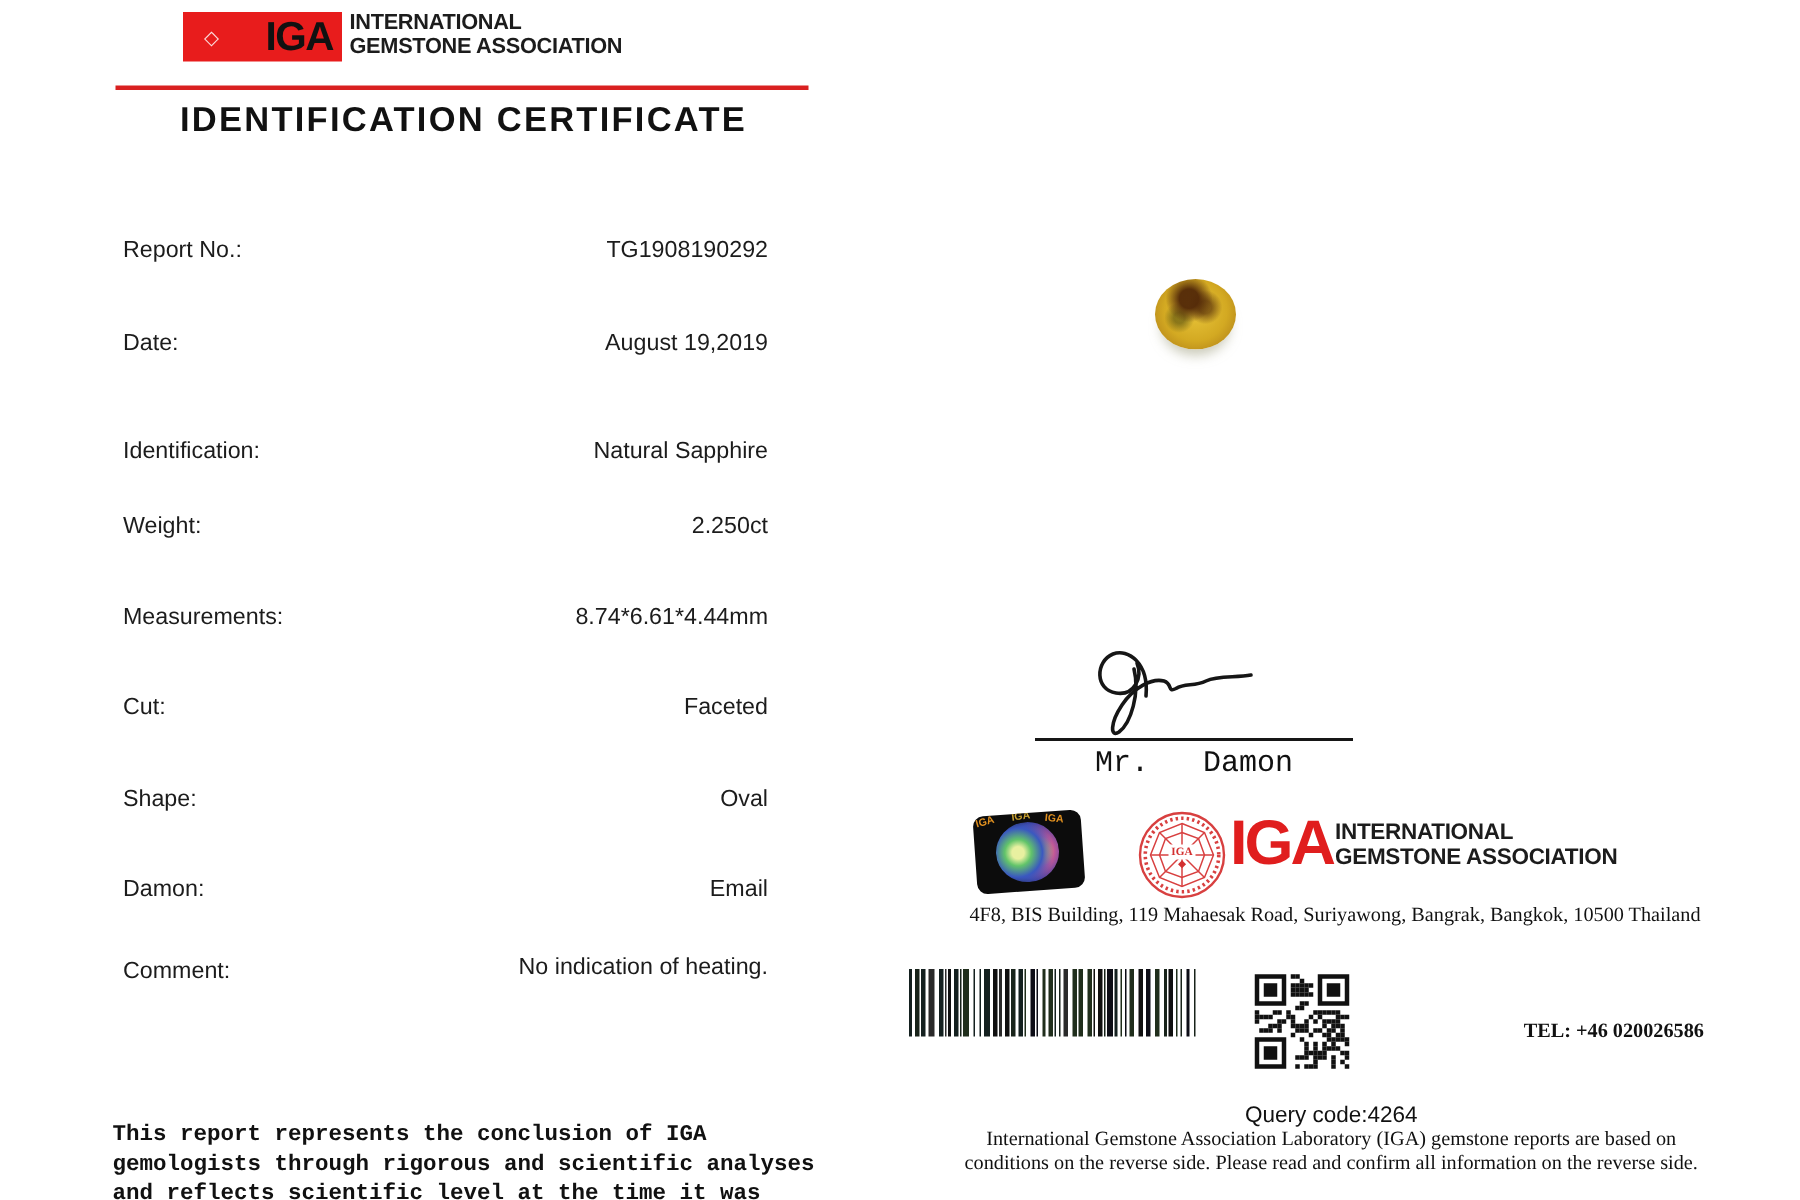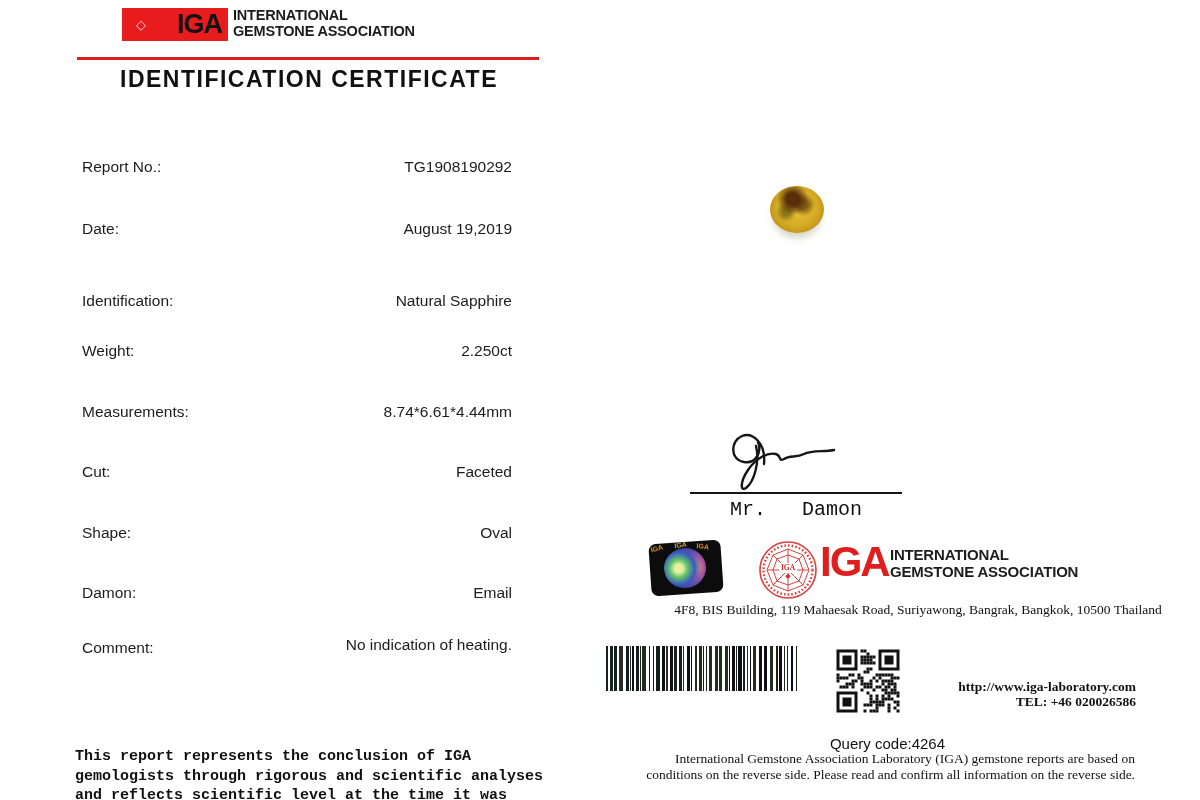--- a/index.html
+++ b/index.html
@@ -50,30 +50,30 @@
   .holo .tag{position:absolute;font-size:7px;font-weight:bold;color:#e09020;letter-spacing:0;}
   .holo .t1{left:2px;top:1px;transform:rotate(-12deg);}
   .holo .t2{left:48px;top:2px;transform:rotate(10deg);}
   .holo .t3{left:26px;top:-1px;color:#c8a030;transform:rotate(-4deg);}
 
   .seal-svg{left:757px;top:539px;}
   .iga-red{left:820px;top:538px;font-size:42px;font-weight:bold;letter-spacing:-2px;color:#e01e1e;}
   .org-block2{left:890px;top:546px;line-height:17px;font-weight:bold;font-size:15px;letter-spacing:-0.2px;}
 
   .address{left:640px;top:602px;width:500px;text-align:center;font-family:"Liberation Serif",serif;
-           font-size:13.5px;color:#111;margin-left:28px;}
+           font-size:13.5px;color:#111;}
 
   .barcode{left:606px;top:646px;width:195px;height:45px;}
   .barcode i{position:absolute;top:0;height:100%;}
   .qr{left:835px;top:648px;}
 
   .contact{left:840px;top:680px;width:296px;text-align:right;font-family:"Liberation Serif",serif;
            font-weight:bold;font-size:13.5px;line-height:14.5px;color:#111;}
   .query{left:640px;top:735px;width:495px;text-align:center;font-size:15px;color:#111;}
-  .notice{left:640px;top:751px;width:495px;text-align:right;font-family:"Liberation Serif",serif;
+  .notice{left:640px;top:751px;width:495px;text-align:center;font-family:"Liberation Serif",serif;
           font-size:13.5px;line-height:1.18;color:#111;}
 </style>
 </head>
 <body>
 
 <div class="abs logo-box">
   <span class="logo-diamond">◇</span>
   <span class="logo-iga">IGA</span>
 </div>
 <div class="abs org-block">
@@ -335,18 +335,17 @@
     <rect x="58.5" y="58.5" width="3" height="3" fill="#111"></rect>
     <rect x="28.5" y="61.5" width="3" height="3" fill="#111"></rect>
     <rect x="34.5" y="61.5" width="3" height="3" fill="#111"></rect>
     <rect x="37.5" y="61.5" width="3" height="3" fill="#111"></rect>
     <rect x="40.5" y="61.5" width="3" height="3" fill="#111"></rect>
     <rect x="52.5" y="61.5" width="3" height="3" fill="#111"></rect>
     <rect x="61.5" y="61.5" width="3" height="3" fill="#111"></rect>
   </svg>
 
 <div class="abs contact">
-  <div>http://www.iga-laboratory.com</div>
   <div>TEL: +46 020026586</div>
 </div>
 
 <div class="abs query">Query code:4264</div>
 <div class="abs notice">International Gemstone Association Laboratory (IGA) gemstone reports are based on conditions on the reverse side. Please  read and confirm all information on the reverse side.</div>
 
 </body></html>

